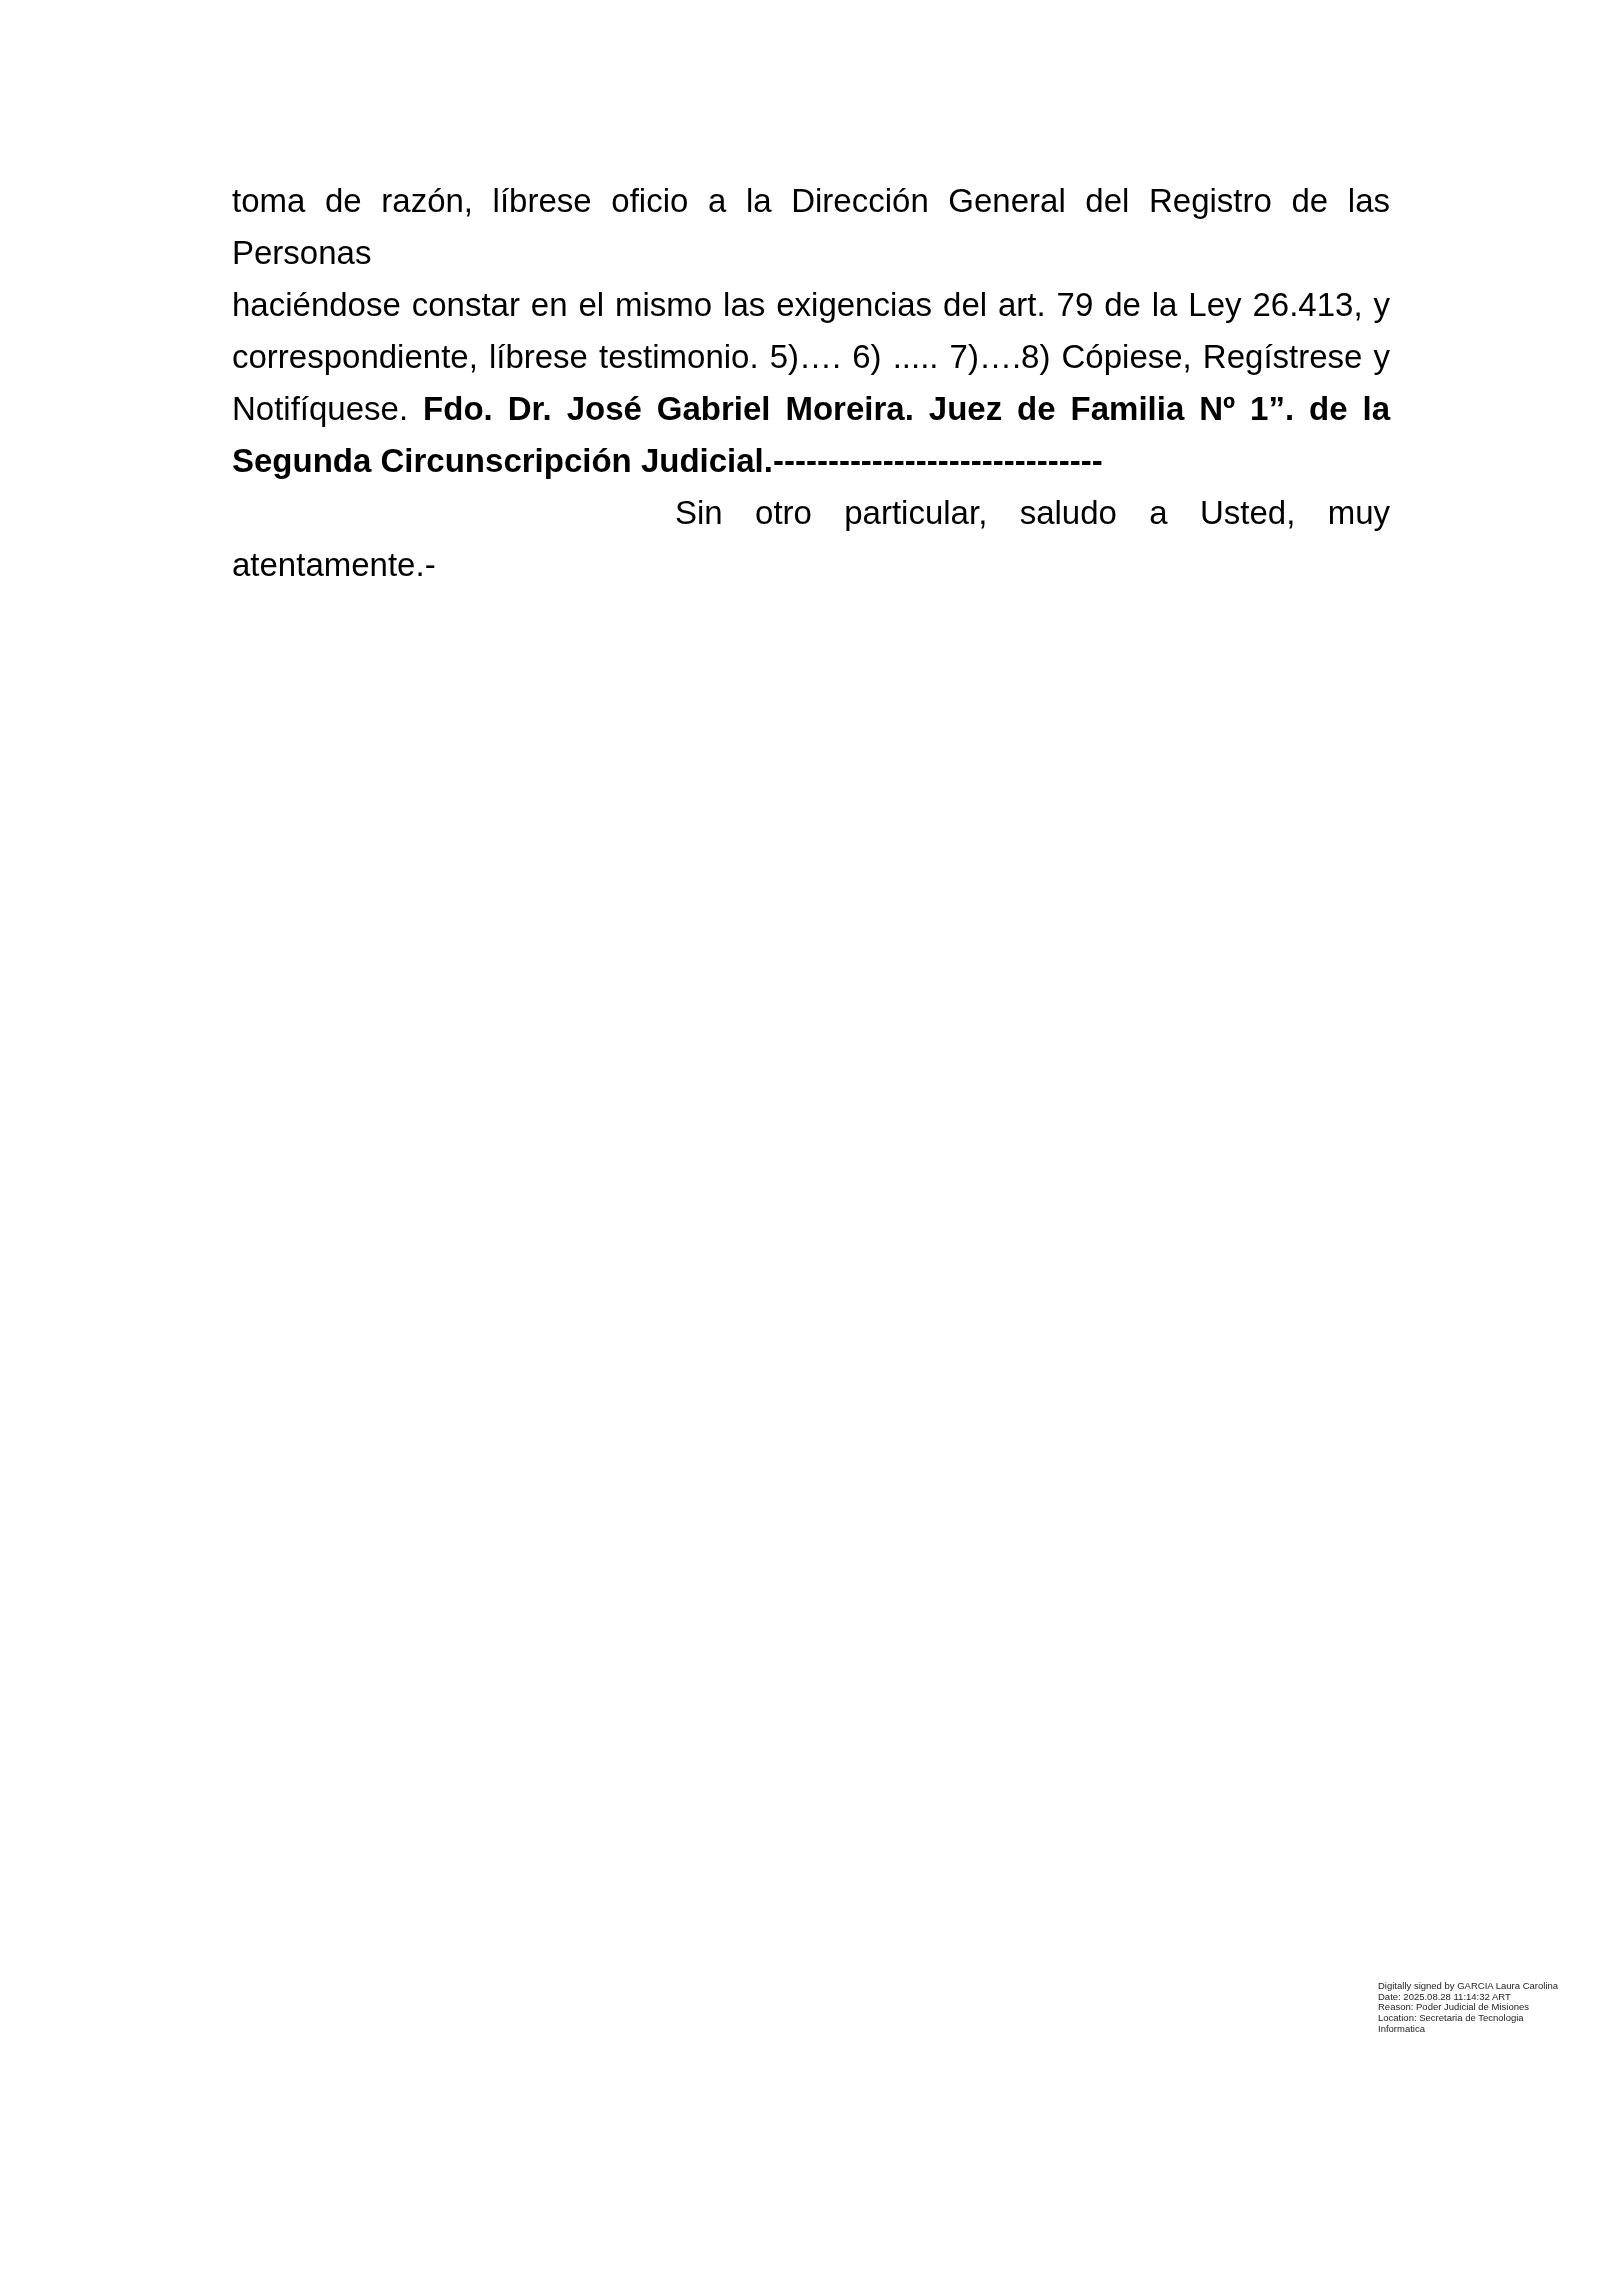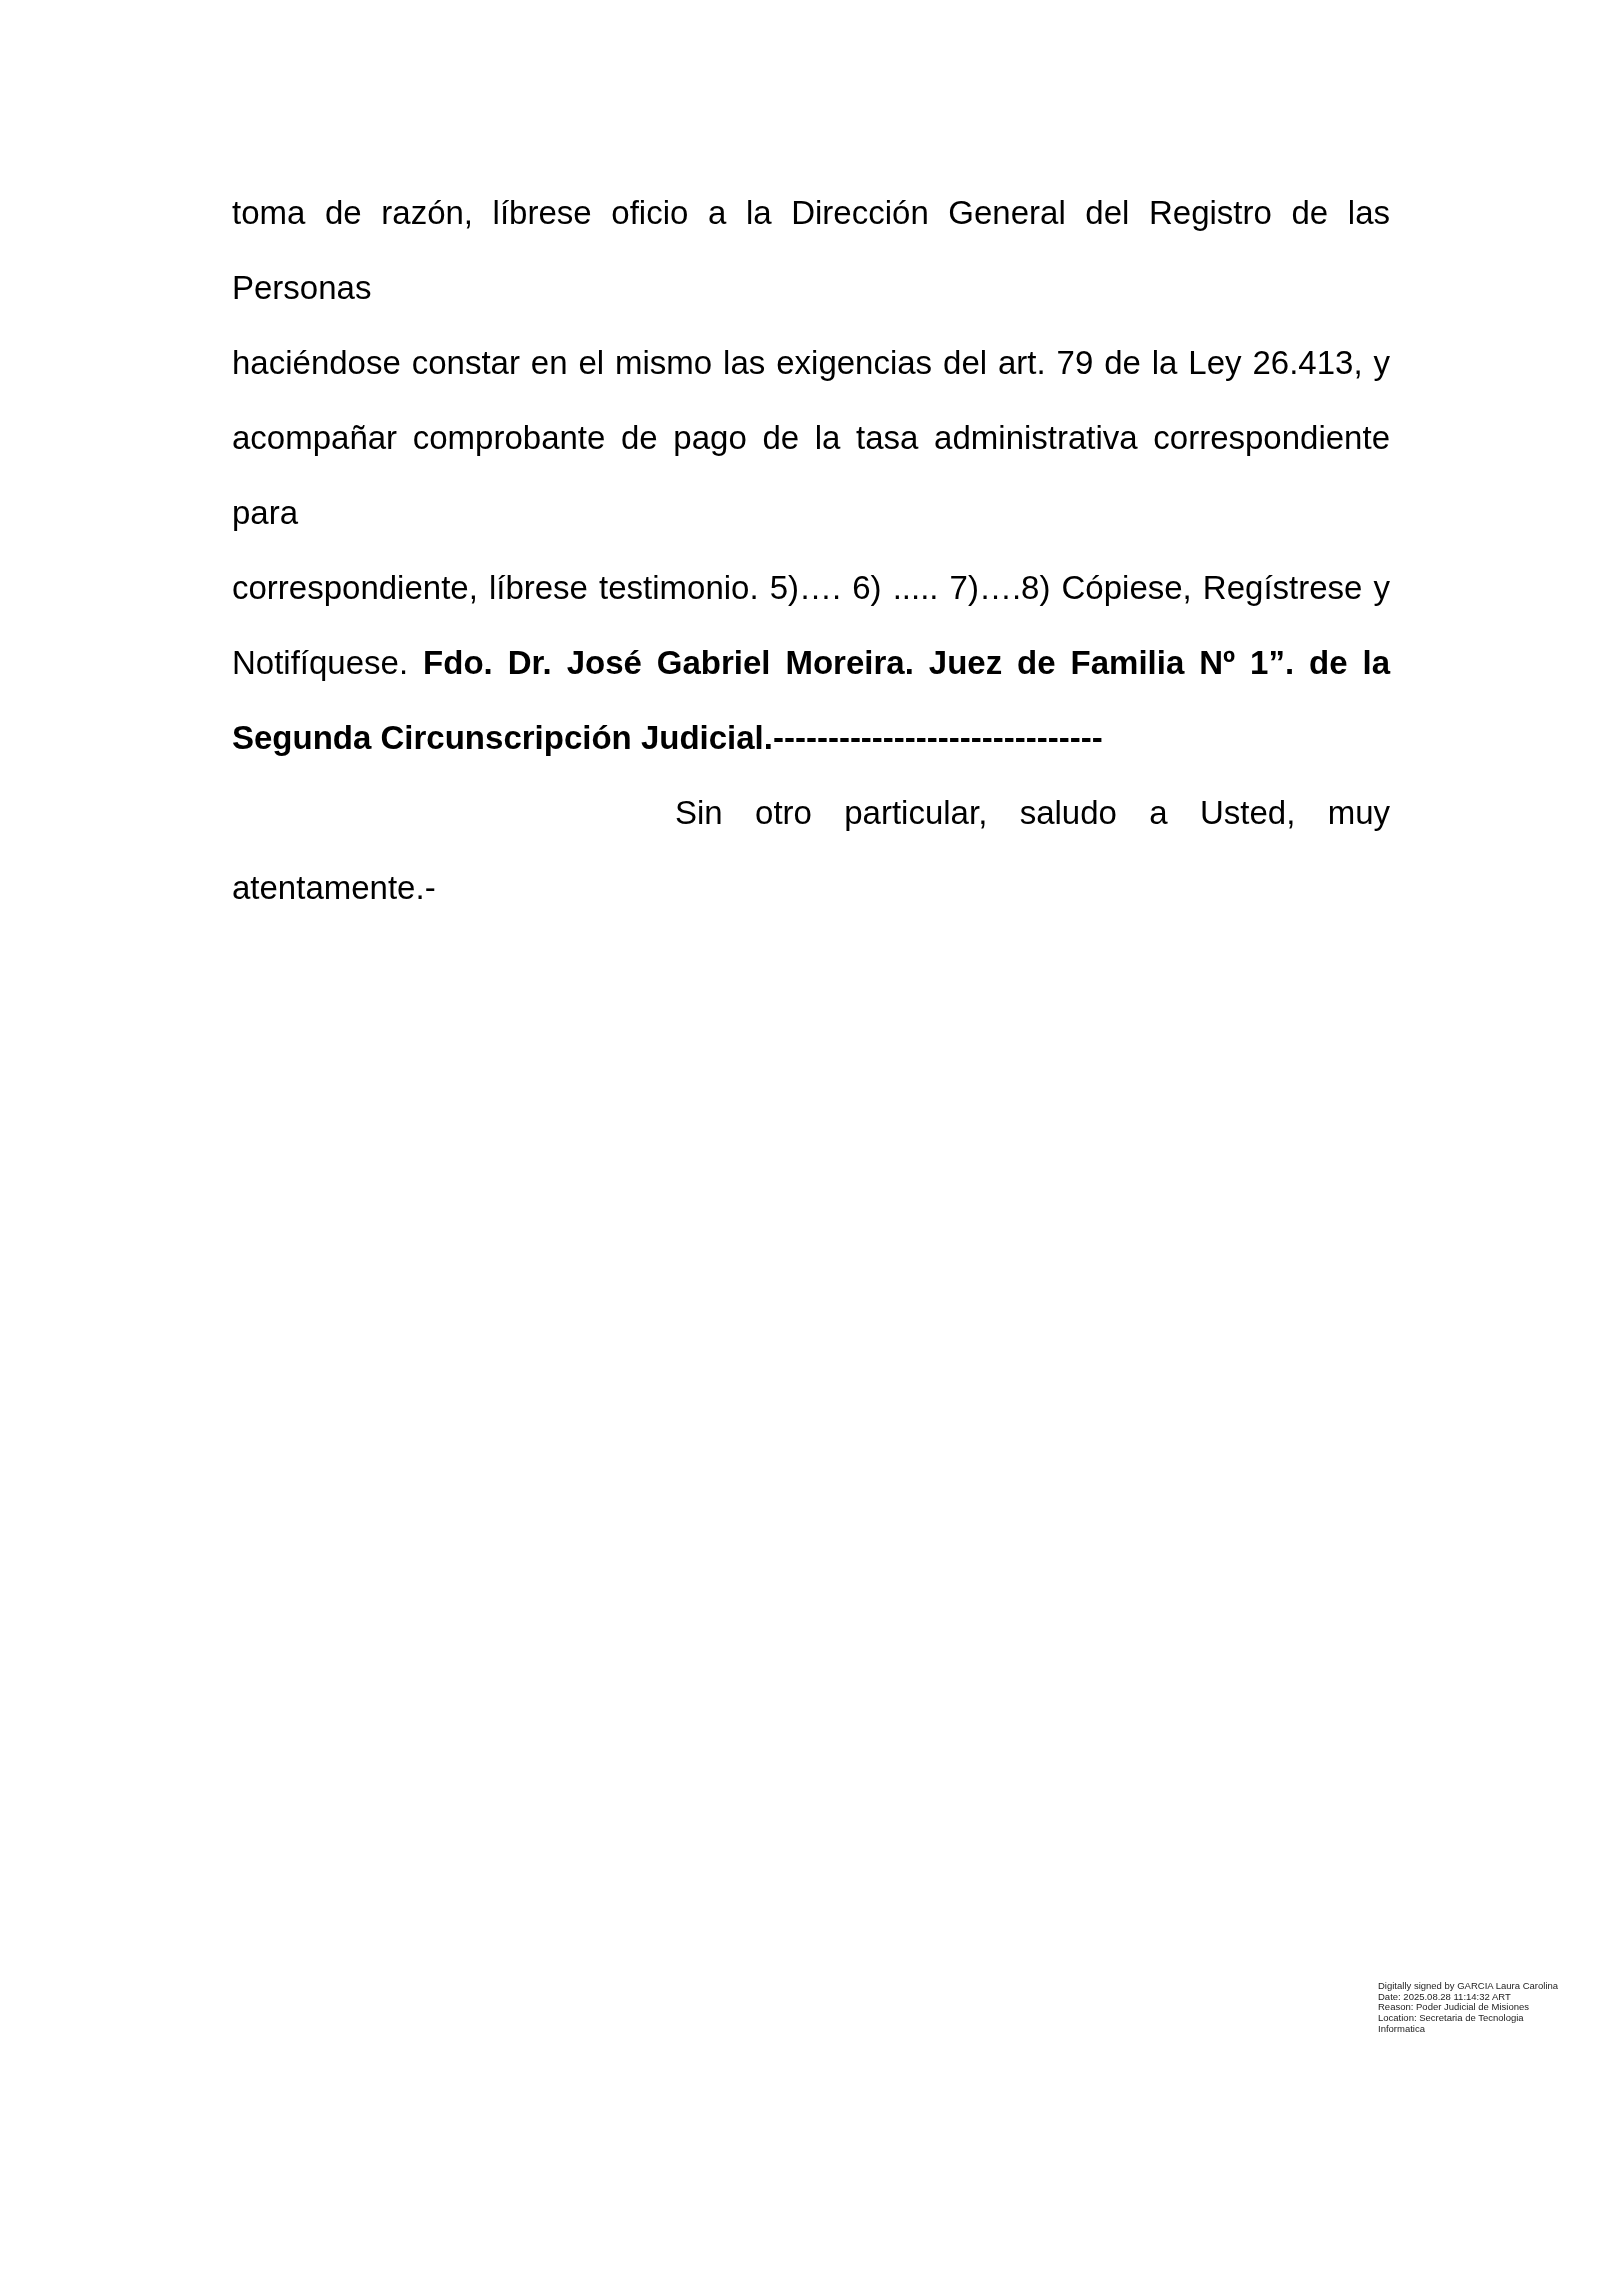--- a/index.html
+++ b/index.html
@@ -15,21 +15,21 @@
     overflow: hidden;
     font-family: "Liberation Sans", sans-serif;
     color: #000000;
   }
   .letter-body {
     position: absolute;
     left: 232px;
     top: 175px;
     width: 1158px;
     font-size: 33px;
-    line-height: 75px;
+    line-height: 52px;
     color: #000000;
   }
   .ln {
     text-align: justify;
     -moz-text-align-last: justify;
     text-align-last: justify;
     white-space: normal;
   }
   .ln.left {
     text-align: center;
@@ -57,21 +57,20 @@
   }
 </style>
 </head>
 <body>
 
 <div class="page">
 
   <div class="letter-body">
     <div class="ln">toma de razón, líbrese oficio a la Dirección General del Registro de las Personas</div>
     <div class="ln">haciéndose constar en el mismo las exigencias del art. 79 de la Ley 26.413, y</div>
-    <div class="ln">acompañar comprobante de pago de la tasa administrativa correspondiente para</div>
     <div class="ln">correspondiente, líbrese testimonio. 5)…. 6) ..... 7)….8) Cópiese, Regístrese y</div>
 
     <div class="ln">
       <span>Notifíquese.</span>
       <span class="b">Fdo. Dr. José Gabriel Moreira. Juez de Familia Nº 1”. de la</span>
     </div>
 
     <div class="ln left b">Segunda Circunscripción Judicial.------------------------------</div>
 
     <div class="ln indent">Sin otro particular, saludo a Usted, muy</div>

